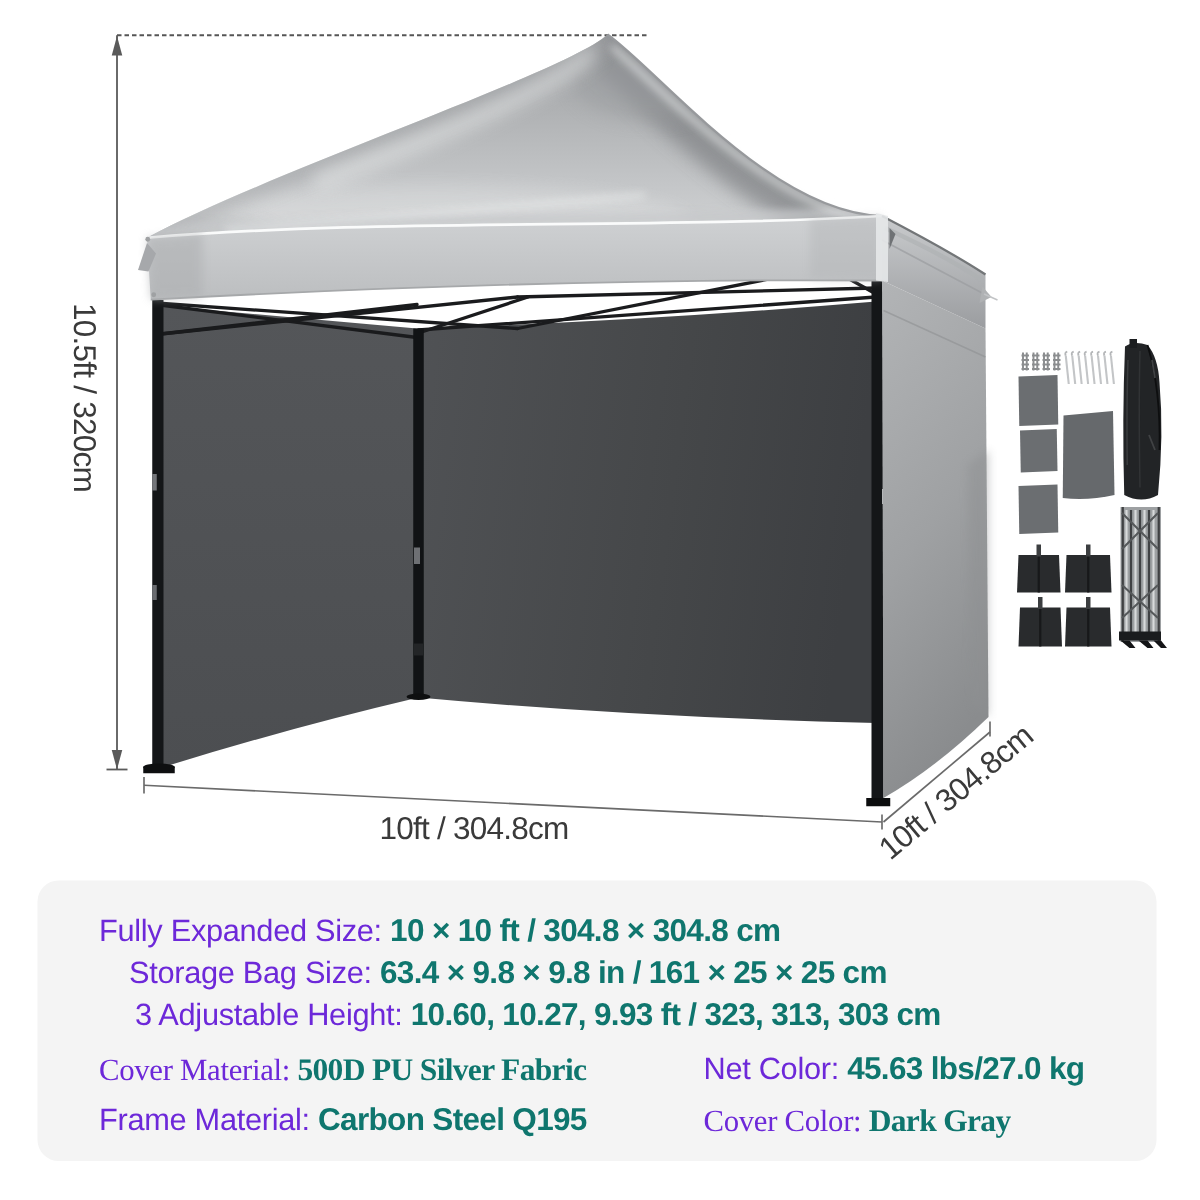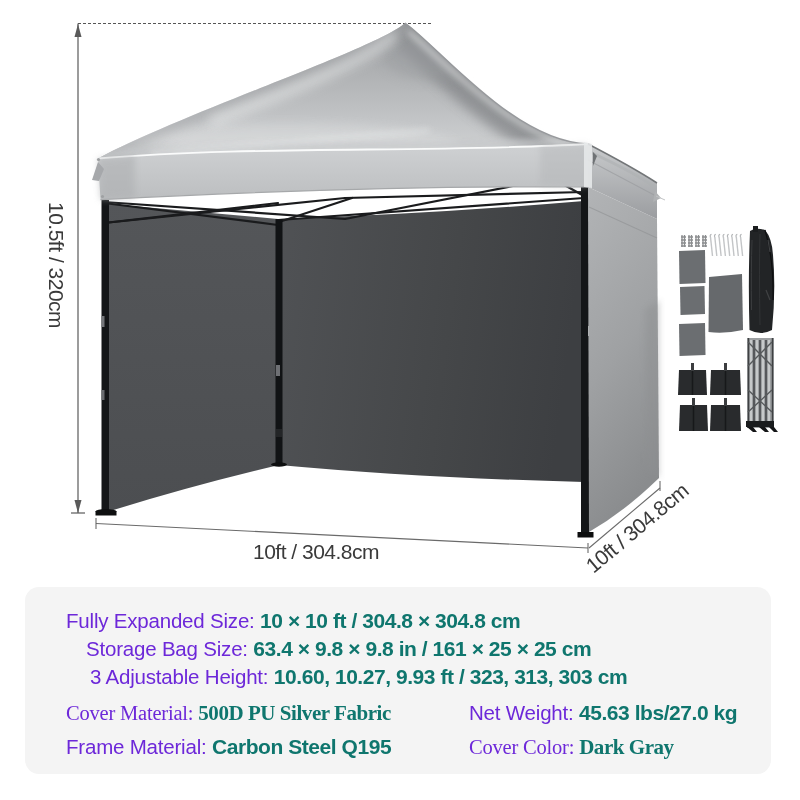--- a/index.html
+++ b/index.html
@@ -256,16 +256,16 @@
 
 <div class="panel"></div>
 
 <div class="row" style="left:66px;top:609px;"><span class="lab">Fully Expanded Size: </span><span class="val">10 × 10 ft / 304.8 × 304.8 cm</span></div>
 
 <div class="row" style="left:66px;top:637px;margin-left:20px;"><span class="lab">Storage Bag Size: </span><span class="val">63.4 × 9.8 × 9.8 in / 161 × 25 × 25 cm</span></div>
 
 <div class="row" style="left:66px;top:665px;margin-left:24px;"><span class="lab">3 Adjustable Height: </span><span class="val">10.60, 10.27, 9.93 ft / 323, 313, 303 cm</span></div>
 
 <div class="row" style="left:66px;top:701px;font-family:Liberation Serif, serif;"><span class="lab">Cover Material: </span><span class="val">500D PU Silver Fabric</span></div>
-<div class="row" style="left:469px;top:701px;"><span class="lab">Net Weight: </span><span class="val">45.63 lbs/27.0 kg</span></div>
+<div class="row" style="left:469px;top:701px;"><span class="lab">Net Color: </span><span class="val">45.63 lbs/27.0 kg</span></div>
 
 <div class="row" style="left:66px;top:735px;"><span class="lab">Frame Material: </span><span class="val">Carbon Steel Q195</span></div>
 <div class="row" style="left:469px;top:735px;font-family:Liberation Serif, serif;"><span class="lab">Cover Color: </span><span class="val">Dark Gray</span></div>
 
 </body></html>

